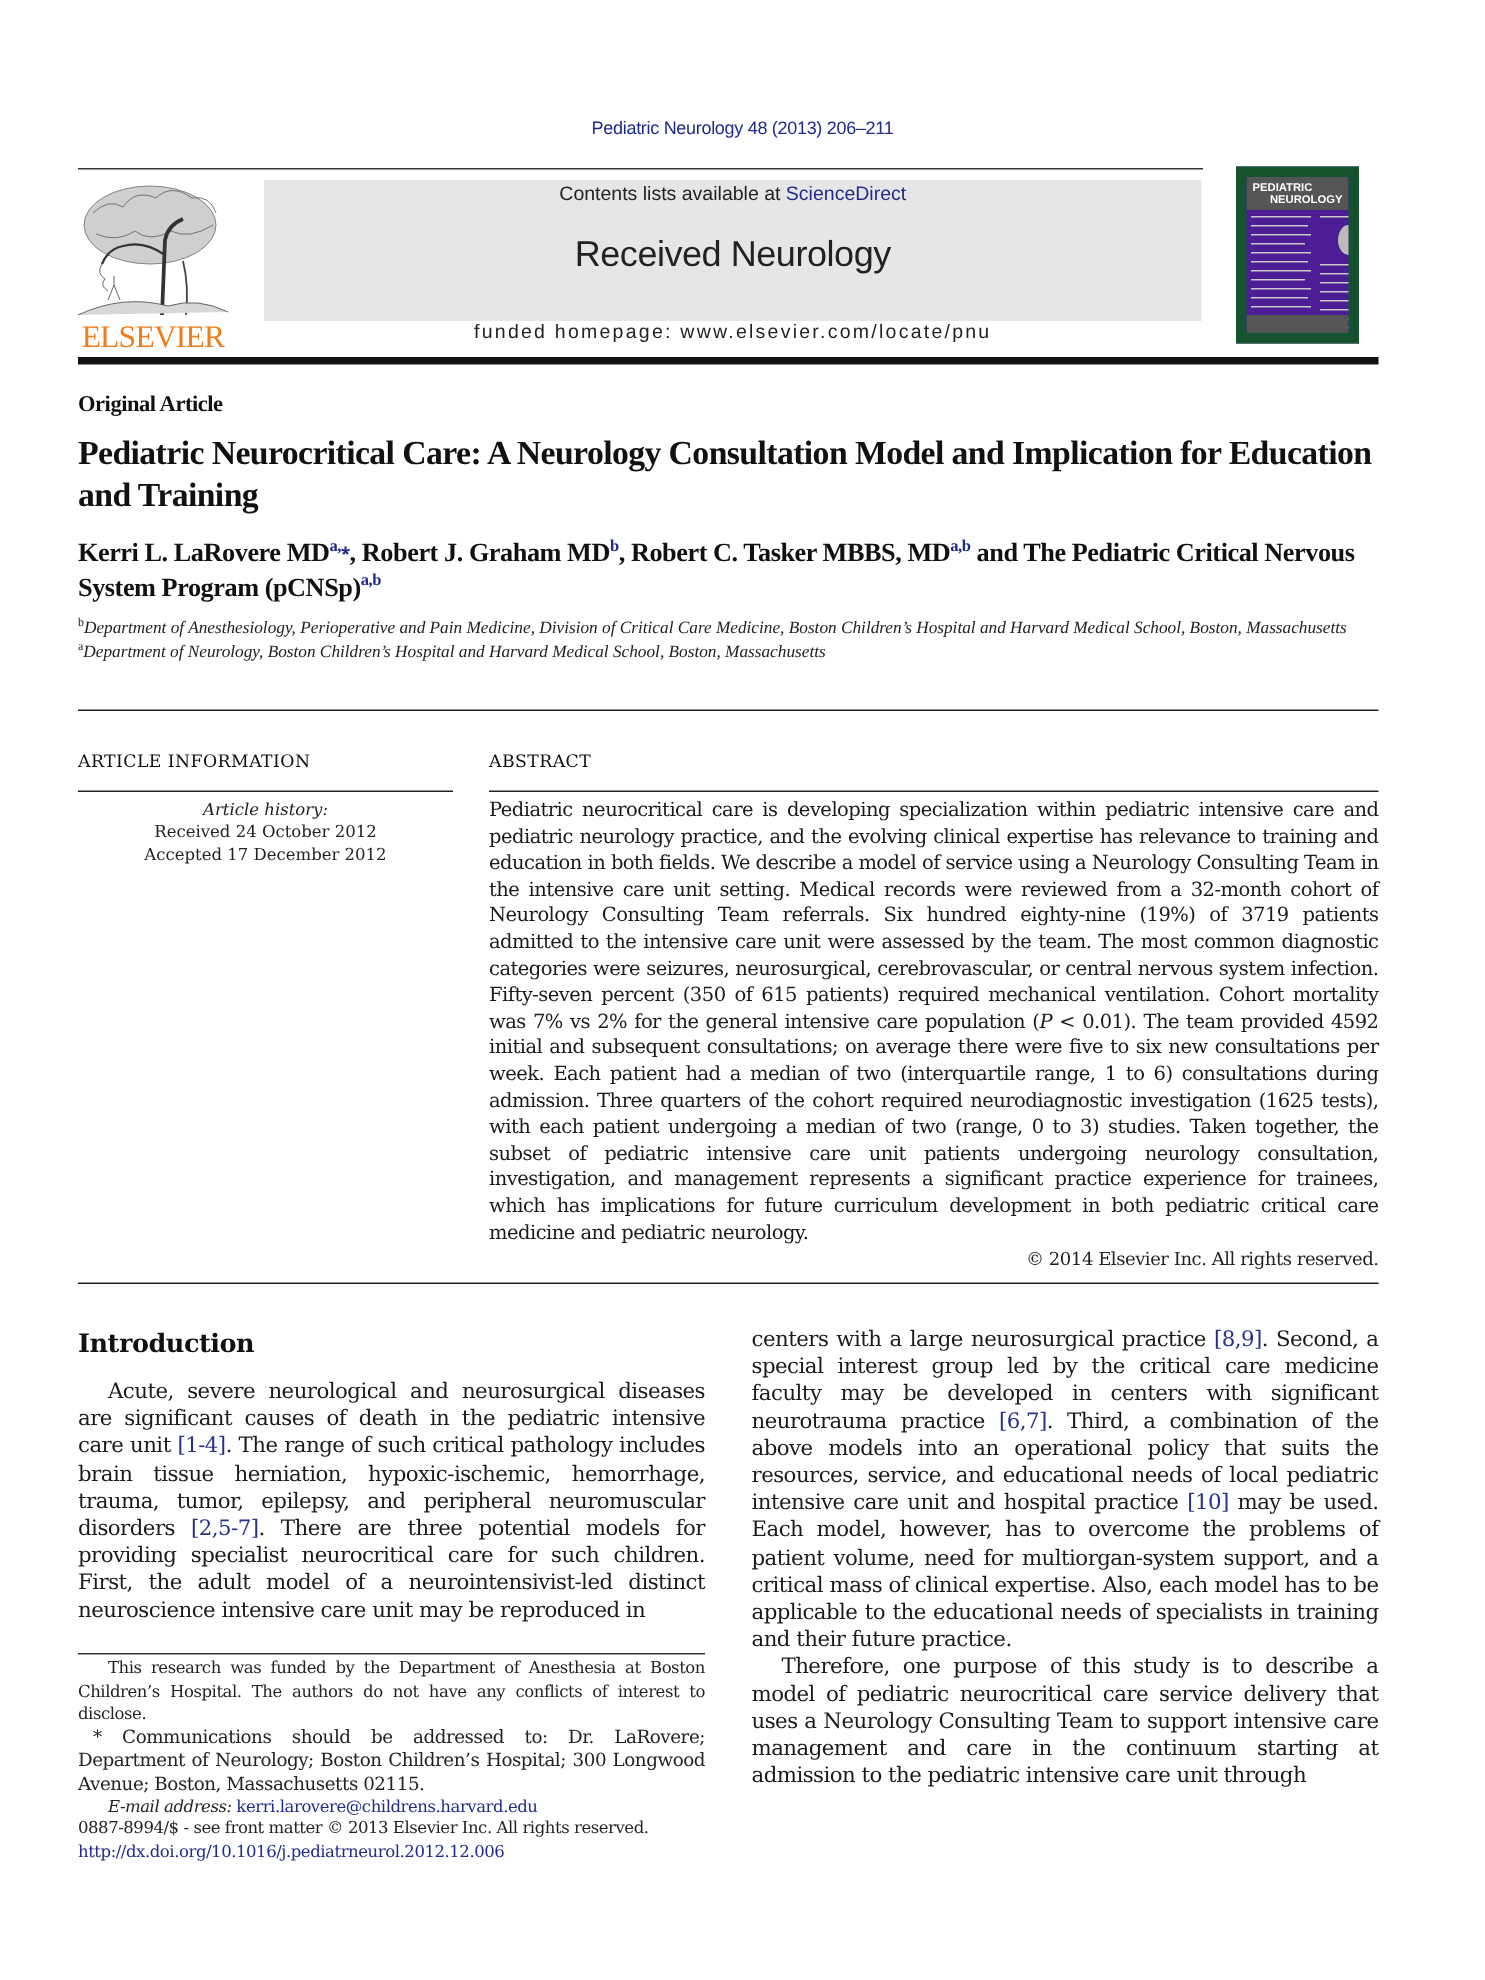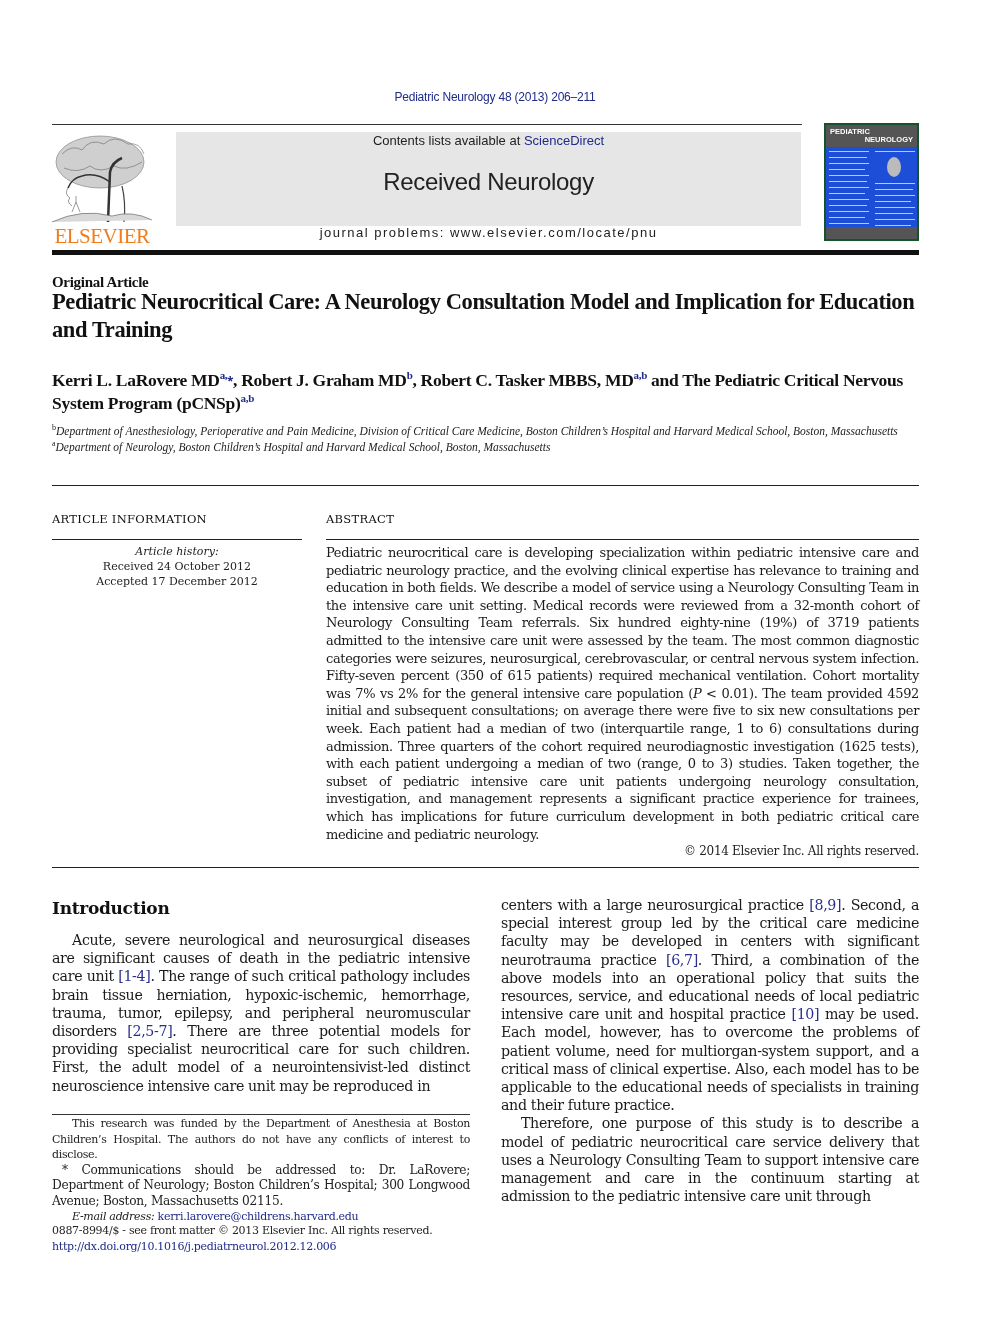--- a/index.html
+++ b/index.html
@@ -1,31 +1,31 @@
 <!DOCTYPE html>
 <html><head>
 <meta charset="utf-8">
 <style>
   html, body { margin: 0; padding: 0; background: #ffffff; }
   body { width: 990px; height: 1320px; position: relative; overflow: hidden; color: #1a1a1a; font-family: "DejaVu Serif", "Liberation Serif", serif; }
-  .abs { position: absolute; margin-top: 12px; }
+  .abs { position: absolute; }
   .link { color: #1f2a8a; text-decoration: none; }
   .cite { color: #2a2f8c; }
 
   
   .journal-ref { top: 78px; left: 0; width: 990px; text-align: center; font-family: "Liberation Sans", sans-serif; font-size: 12px; color: #1f2a8a; letter-spacing: -0.2px; }
   .top-rule { top: 112px; left: 52px; width: 750px; height: 1px; background: #333; }
   .logo { top: 118px; left: 52px; width: 100px; height: 118px; }
   .tree { position: absolute; left: 0; top: 2px; width: 100px; height: 92px; }
   .elsevier-word { position: absolute; left: 0; top: 94px; width: 100px; text-align: center; font-family: "Liberation Serif", serif; font-size: 21px; color: #f07c1b; letter-spacing: -0.5px; }
   .banner { top: 120px; left: 176px; width: 625px; height: 94px; background: #e6e6e6; }
   .contents-line { position: absolute; top: 1px; left: 0; width: 625px; text-align: center; font-family: "Liberation Sans", sans-serif; font-size: 13px; color: #222; }
   .journal-title { position: absolute; top: 36px; left: 0; width: 625px; text-align: center; font-family: "Liberation Sans", sans-serif; font-size: 24px; color: #222; letter-spacing: -0.3px; }
   .homepage { position: absolute; top: 93px; left: 0; width: 625px; text-align: center; font-family: "Liberation Sans", sans-serif; font-size: 13px; color: #222; letter-spacing: 1.5px; }
-  .cover { top: 111px; left: 824px; width: 95px; height: 118px; background: #1d4ed8; border: 2px solid #14532d; box-sizing: border-box; overflow: hidden; }
+  .cover { top: 111px; left: 824px; width: 82px; height: 118px; background: #4c1d95; border: 7px solid #14532d; box-sizing: border-box; overflow: hidden; }
   .cover-head { position: absolute; top: 0; left: 0; width: 100%; height: 22px; background: #555; color: #fff; font-family: "Liberation Sans", sans-serif; font-size: 7.5px; font-weight: bold; line-height: 8px; padding: 3px 4px; box-sizing: border-box; }
   .cover-head .l2 { display: block; text-align: right; }
   .cover-body { position: absolute; top: 24px; left: 3px; right: 3px; bottom: 14px; }
   .cover-line { position: absolute; height: 1px; background: #c9c9c9; }
   .cover-foot { position: absolute; bottom: 0; left: 0; width: 100%; height: 12px; background: #555; }
   .thick-rule { top: 238px; left: 52px; width: 867px; height: 5px; background: #111; }
 
   
   .article-type { top: 262px; left: 52px; font-size: 15px; font-weight: bold; color: #111; letter-spacing: -0.3px; font-family: "Liberation Serif", serif; }
   .title { top: 288px; left: 52px; width: 880px; font-size: 22.5px; font-weight: bold; line-height: 28px; color: #111; letter-spacing: -0.4px; font-family: "Liberation Serif", serif; }
@@ -90,21 +90,21 @@
     </g>
   </svg>
   <div class="elsevier-word">ELSEVIER</div>
 </div>
 
 <div class="abs banner">
   <div class="contents-line">
     <span>Contents lists available at </span><span class="link">ScienceDirect</span>
   </div>
   <div class="journal-title">Received Neurology</div>
-  <div class="homepage">journal problems: www.elsevier.com/locate/pnu</div>
+  <div class="homepage">funded homepage: www.elsevier.com/locate/pnu</div>
 </div>
 
 <div class="abs cover">
   <div class="cover-head">
     <span>PEDIATRIC</span>
     <span class="l2">NEUROLOGY</span>
   </div>
   <div class="cover-body">
     <div class="cover-line" style="top:2px;left:0;width:40px"></div>
     <div class="cover-line" style="top:8px;left:0;width:38px"></div>

